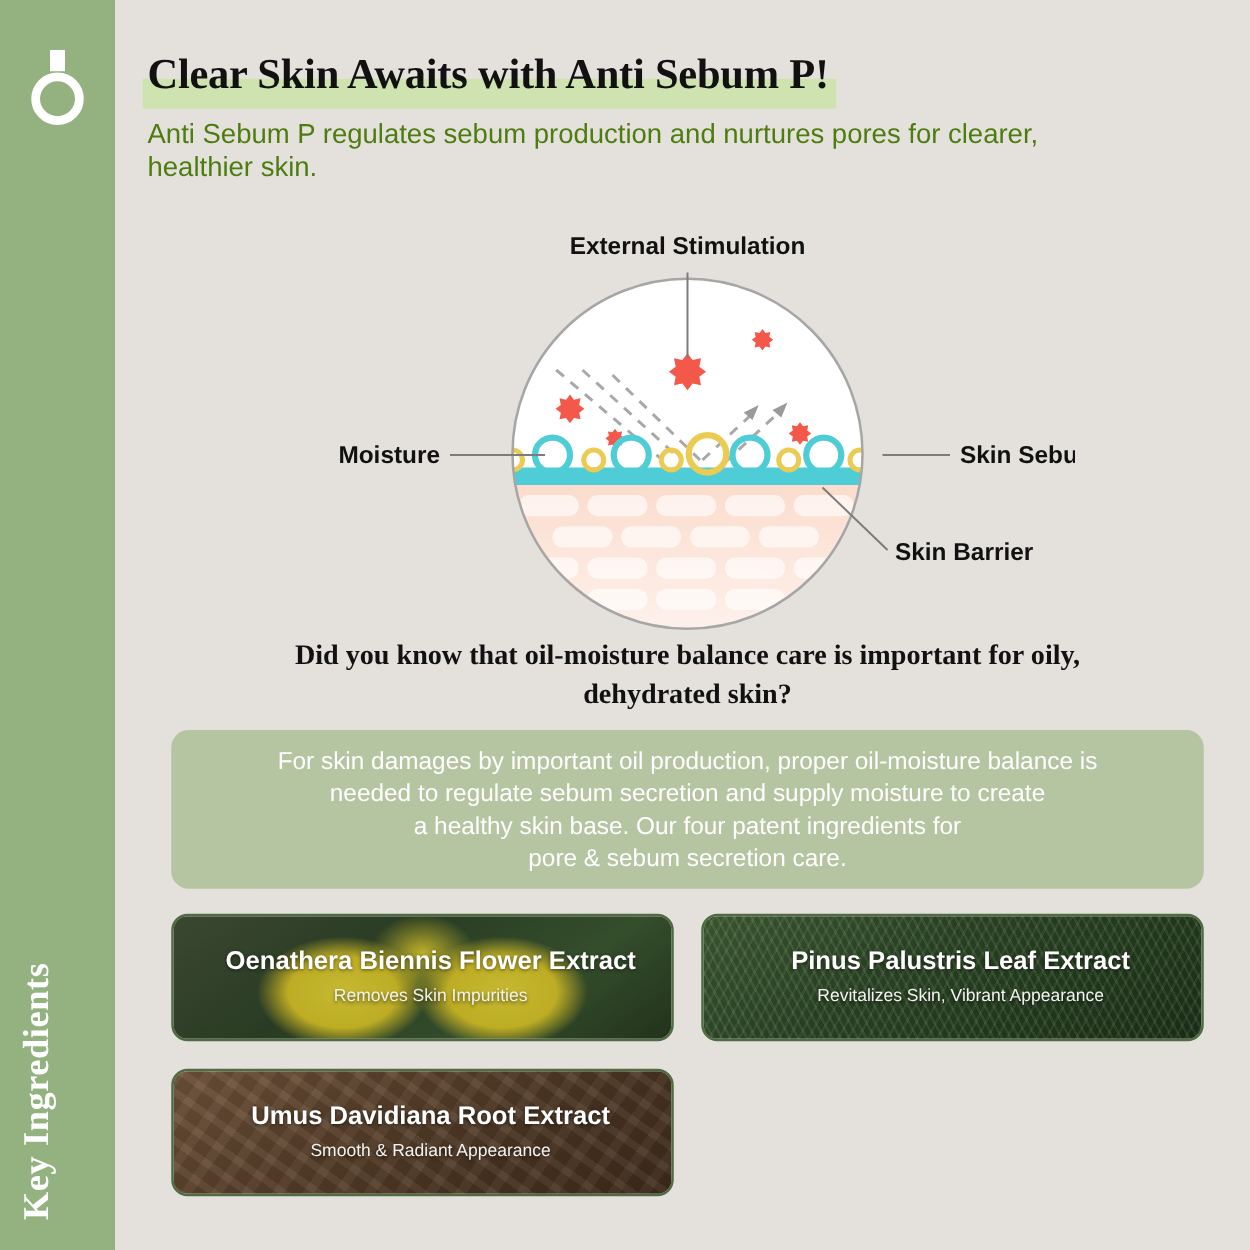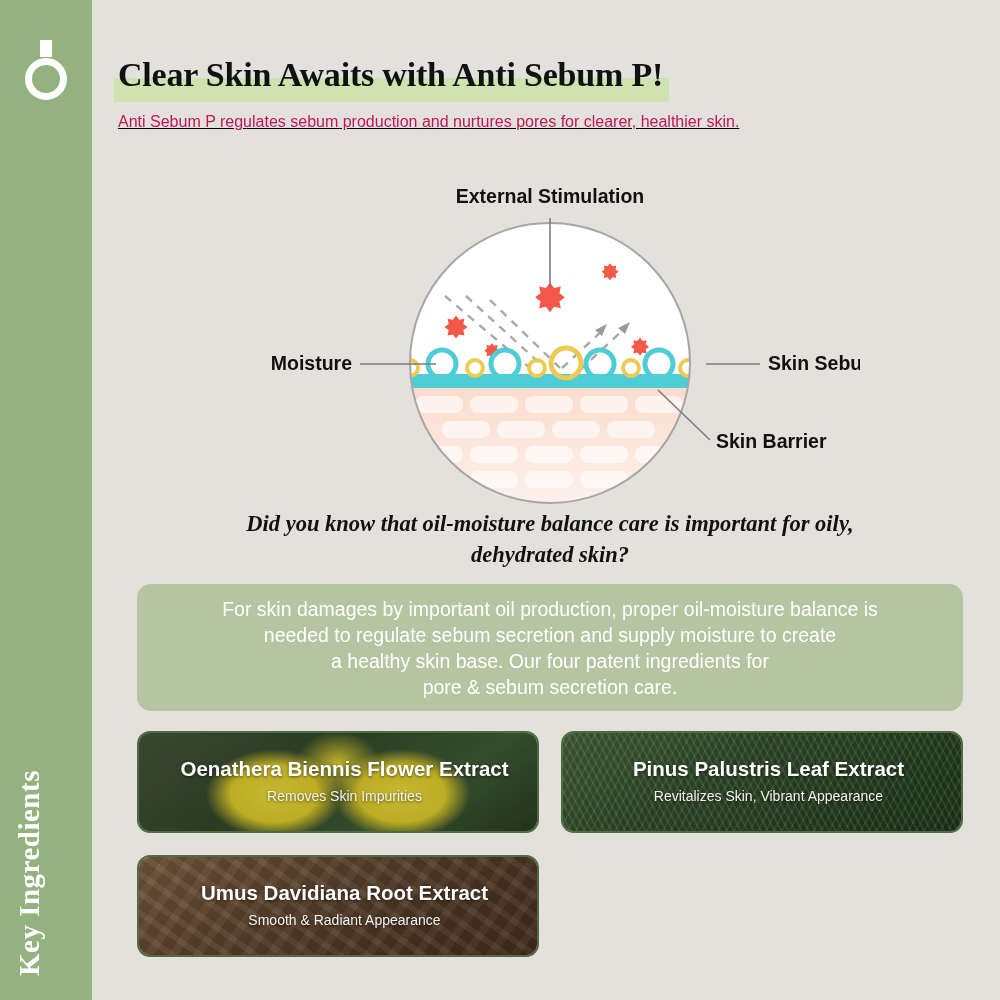--- a/index.html
+++ b/index.html
@@ -33,57 +33,56 @@
     transform:rotate(-90deg);
     white-space:nowrap;
     color:#ffffff;
     font-family:"Liberation Serif", serif;
     font-weight:bold;
     font-size:29px;
     letter-spacing:0.5px;
   }
 
   
-  .header{ position:absolute; left:118px; top:52px; width:860px;text-decoration:underline; }
+  .header{ position:absolute; left:118px; top:37px; width:860px; }
   .title-wrap{ position:relative; display:inline-block; }
   .title-hl{
     position:absolute; left:-4px; right:-6px; top:26px; height:24px;
     background:#cfe3b1;
   }
   .title{
     position:relative;
     font-family:"Liberation Serif", serif;
     font-weight:bold;
     font-size:34px;
     color:#111111;
     letter-spacing:-0.2px;
     line-height:46px;
   }
   .subtitle{
     margin-top:10px;
-    font-size:16px;
+    font-size:22px;
     line-height:27px;
-    color:#be185d;
+    color:#4d7c0f;
     max-width:790px;
   }
 
   
   .diagram{ position:absolute; left:240px; top:150px; width:620px; height:345px;margin-top:28px; }
   .diagram svg{ display:block; }
 
   
   .dyk{
     position:absolute; left:150px; top:508px; width:800px;
     text-align:center;
     font-family:"Liberation Serif", serif;
     font-weight:bold;
     font-size:22.5px;
     line-height:31px;
     color:#111111;
-    font-style:italic;
   }
 
   
   .greenbox{
     position:absolute; left:137px; top:584px; width:826px; height:127px;
     background:#b5c5a2;
     border-radius:14px;
     display:flex; align-items:center; justify-content:center;
     text-align:center;
   }

